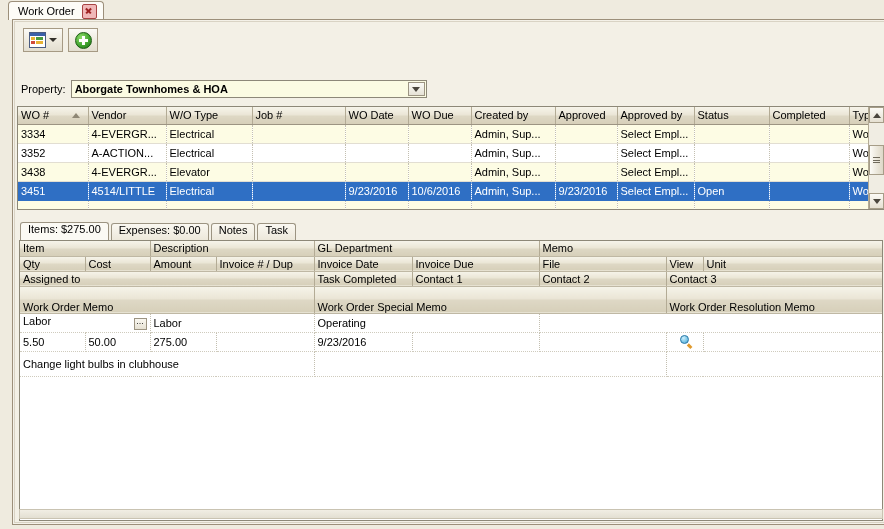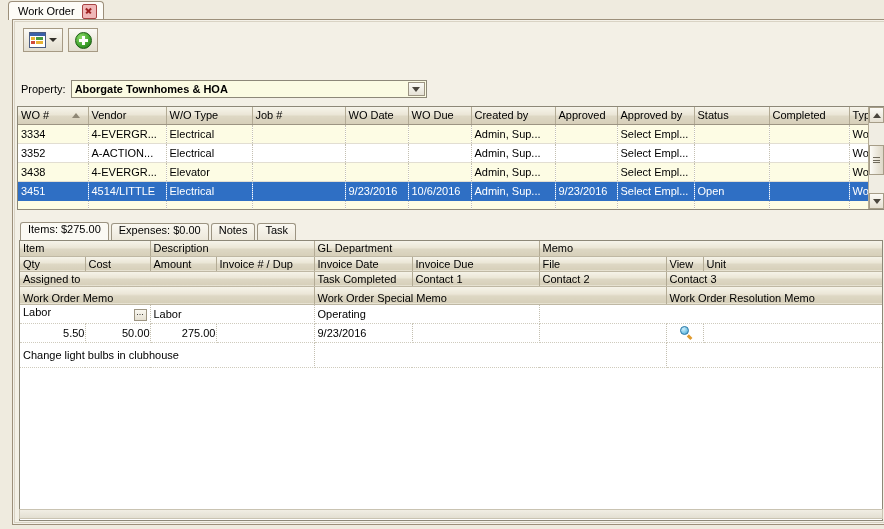--- a/index.html
+++ b/index.html
@@ -252,29 +252,29 @@
     vertical-align: middle;
   }
   tr.hdr td {
     height: 15px;
     background: linear-gradient(to bottom,#f6f4ea 0%,#eae5d5 48%,#ded8c5 52%,#d6cfb9 100%);
     border-bottom: 1px solid #bfb8a4;
     border-right: 1px solid #b3ab95;
     margin-top: 24px;
   }
   tr.hdr td.nosep { border-right: none; }
-  tr.hdr.tall td { height: 16px; vertical-align: top; padding-top: 5px; }
+  tr.hdr.tall td { height: 16px; vertical-align: top; padding-top: 14px; }
   tr.data td {
     height: 19px;
     background: #ffffff;
     border-right: 1px dotted #c3bfb0;
     border-bottom: 1px dotted #cfcbbd;
   }
   tr.data td.blank-sep { border-right: none; }
-  td.num { text-align: right; padding-right: 6px; }
+  td.num { text-align: left; padding-right: 6px; }
 
   .search-ico {
     display: inline-block; position: relative;
     width: 13px; height: 13px; vertical-align: middle;
   }
   .search-ico .lens {
     position: absolute; left: 0; top: 0;
     width: 9px; height: 9px; border-radius: 50%;
     background: radial-gradient(circle at 35% 30%, #cfeffc 0%, #7ec8e8 55%, #3f94c4 100%);
     border: 1px solid #2f7ba8;

